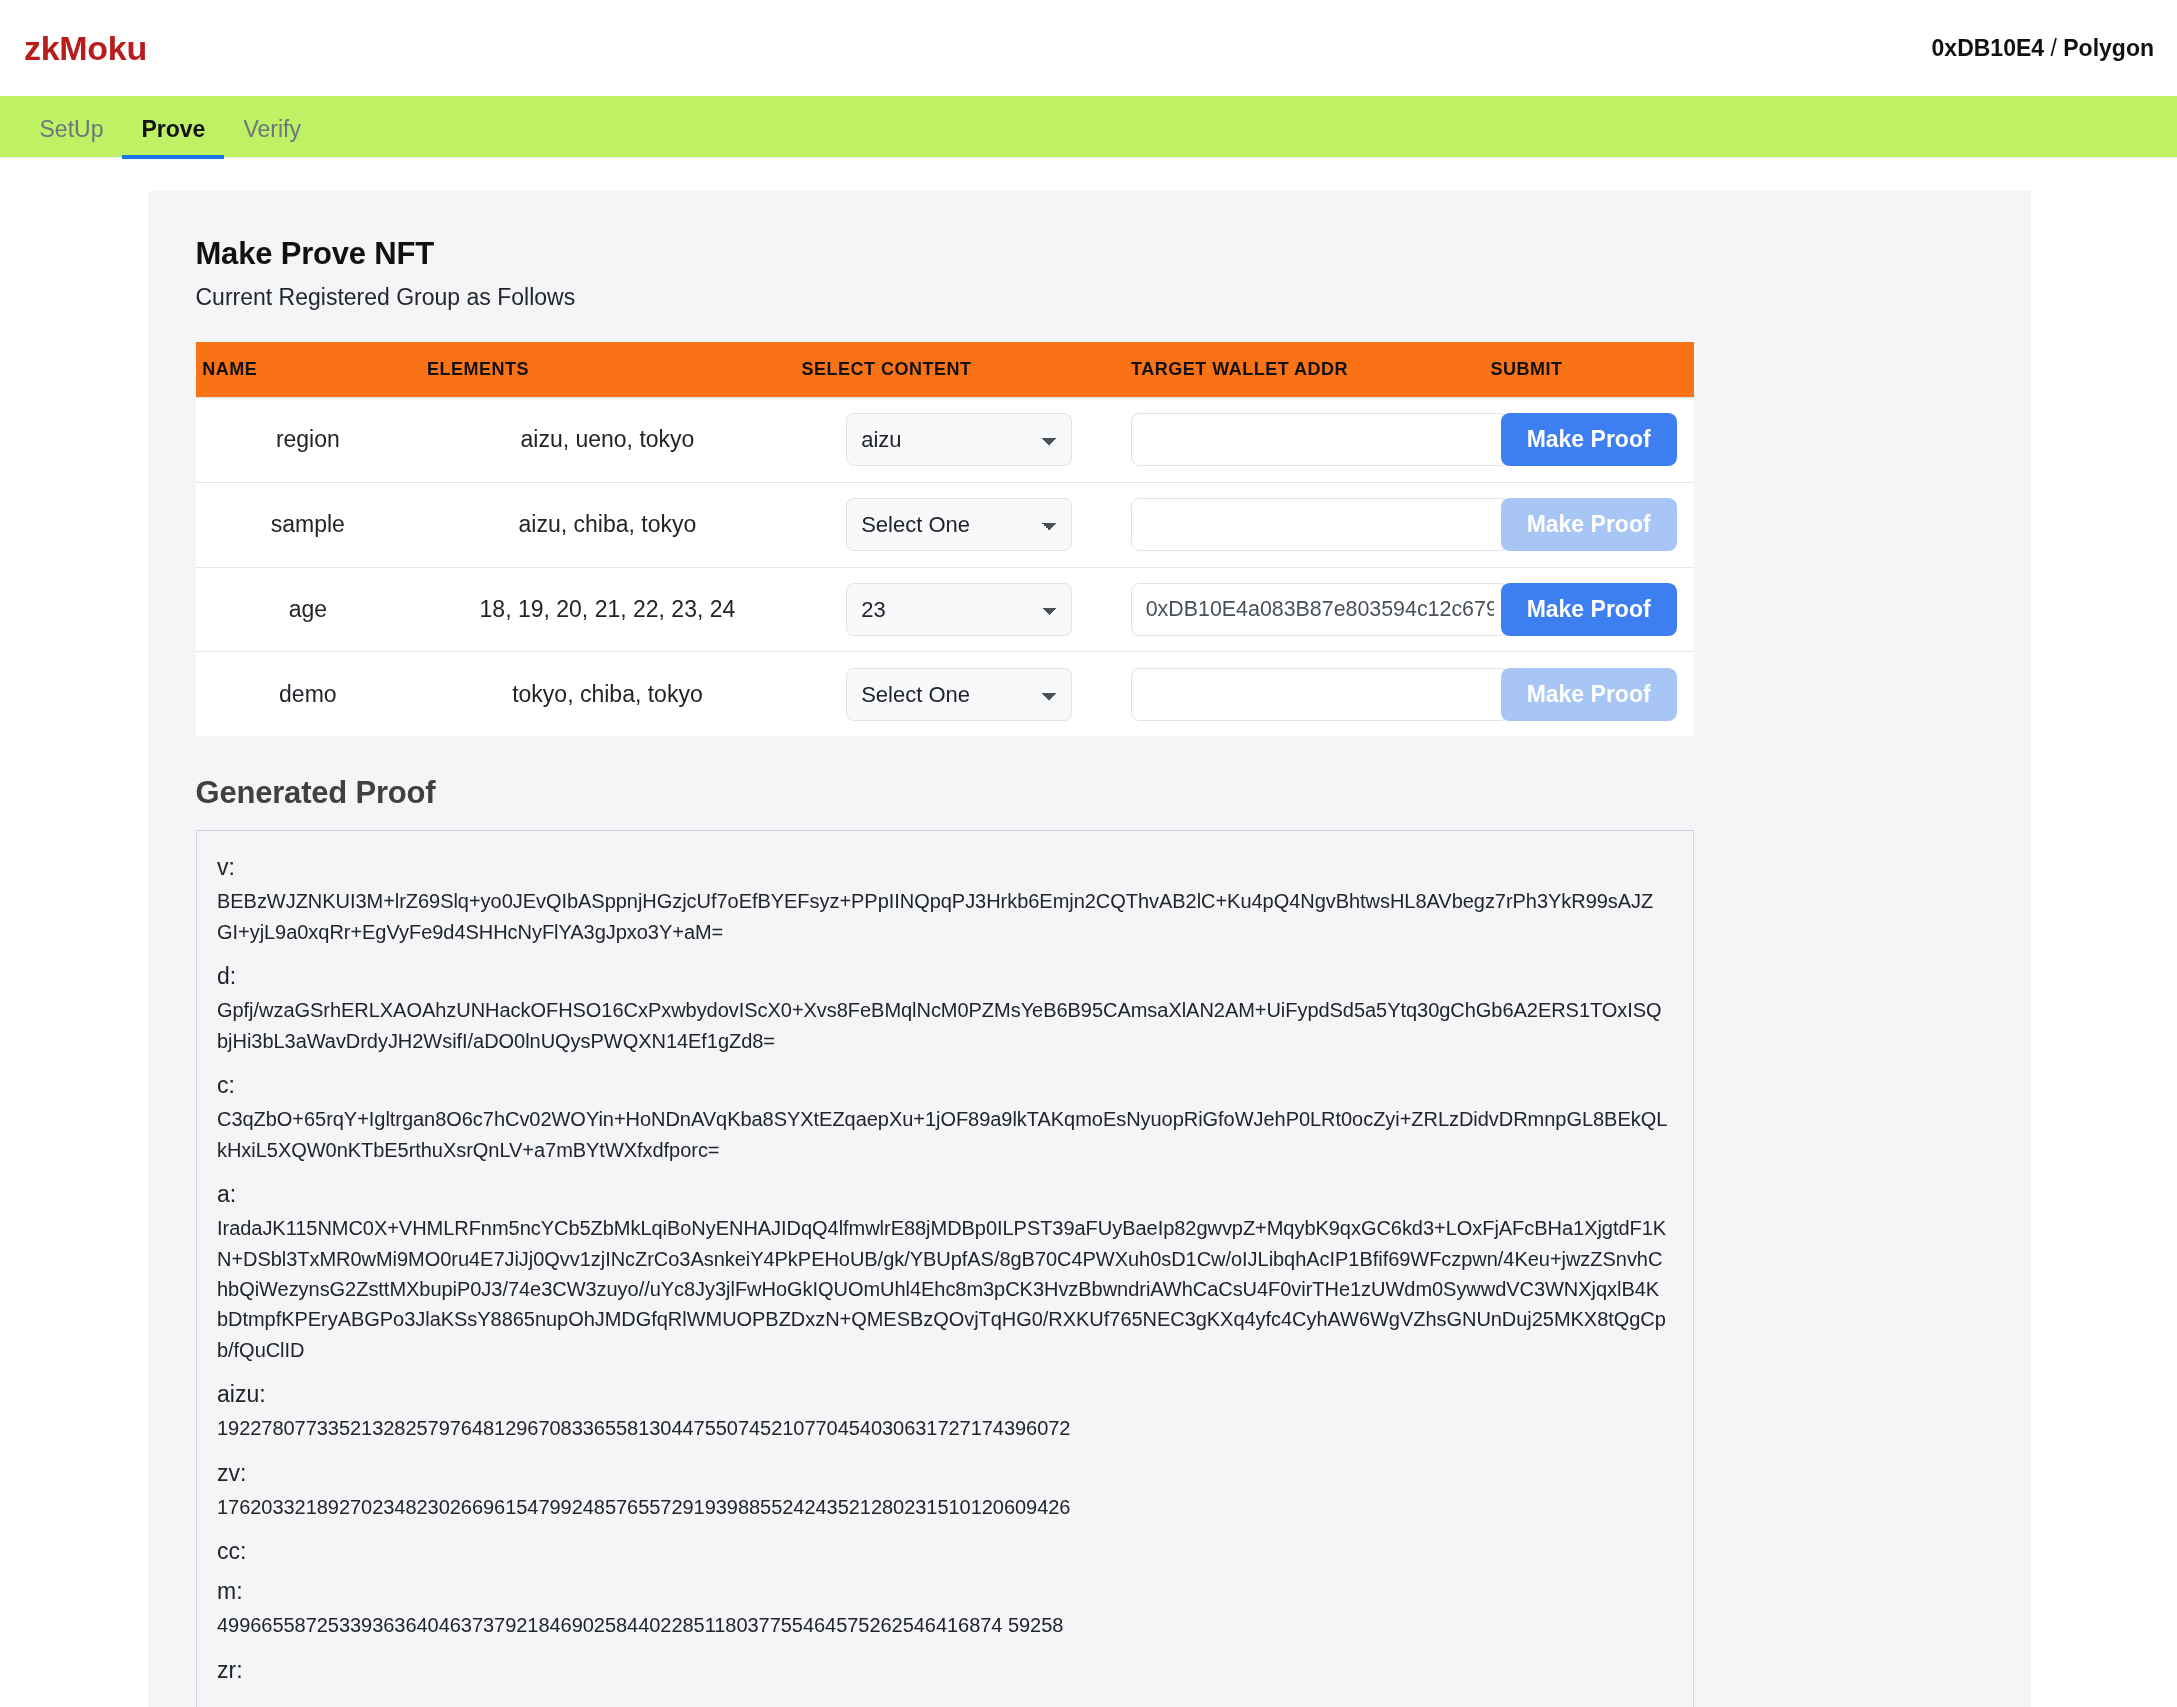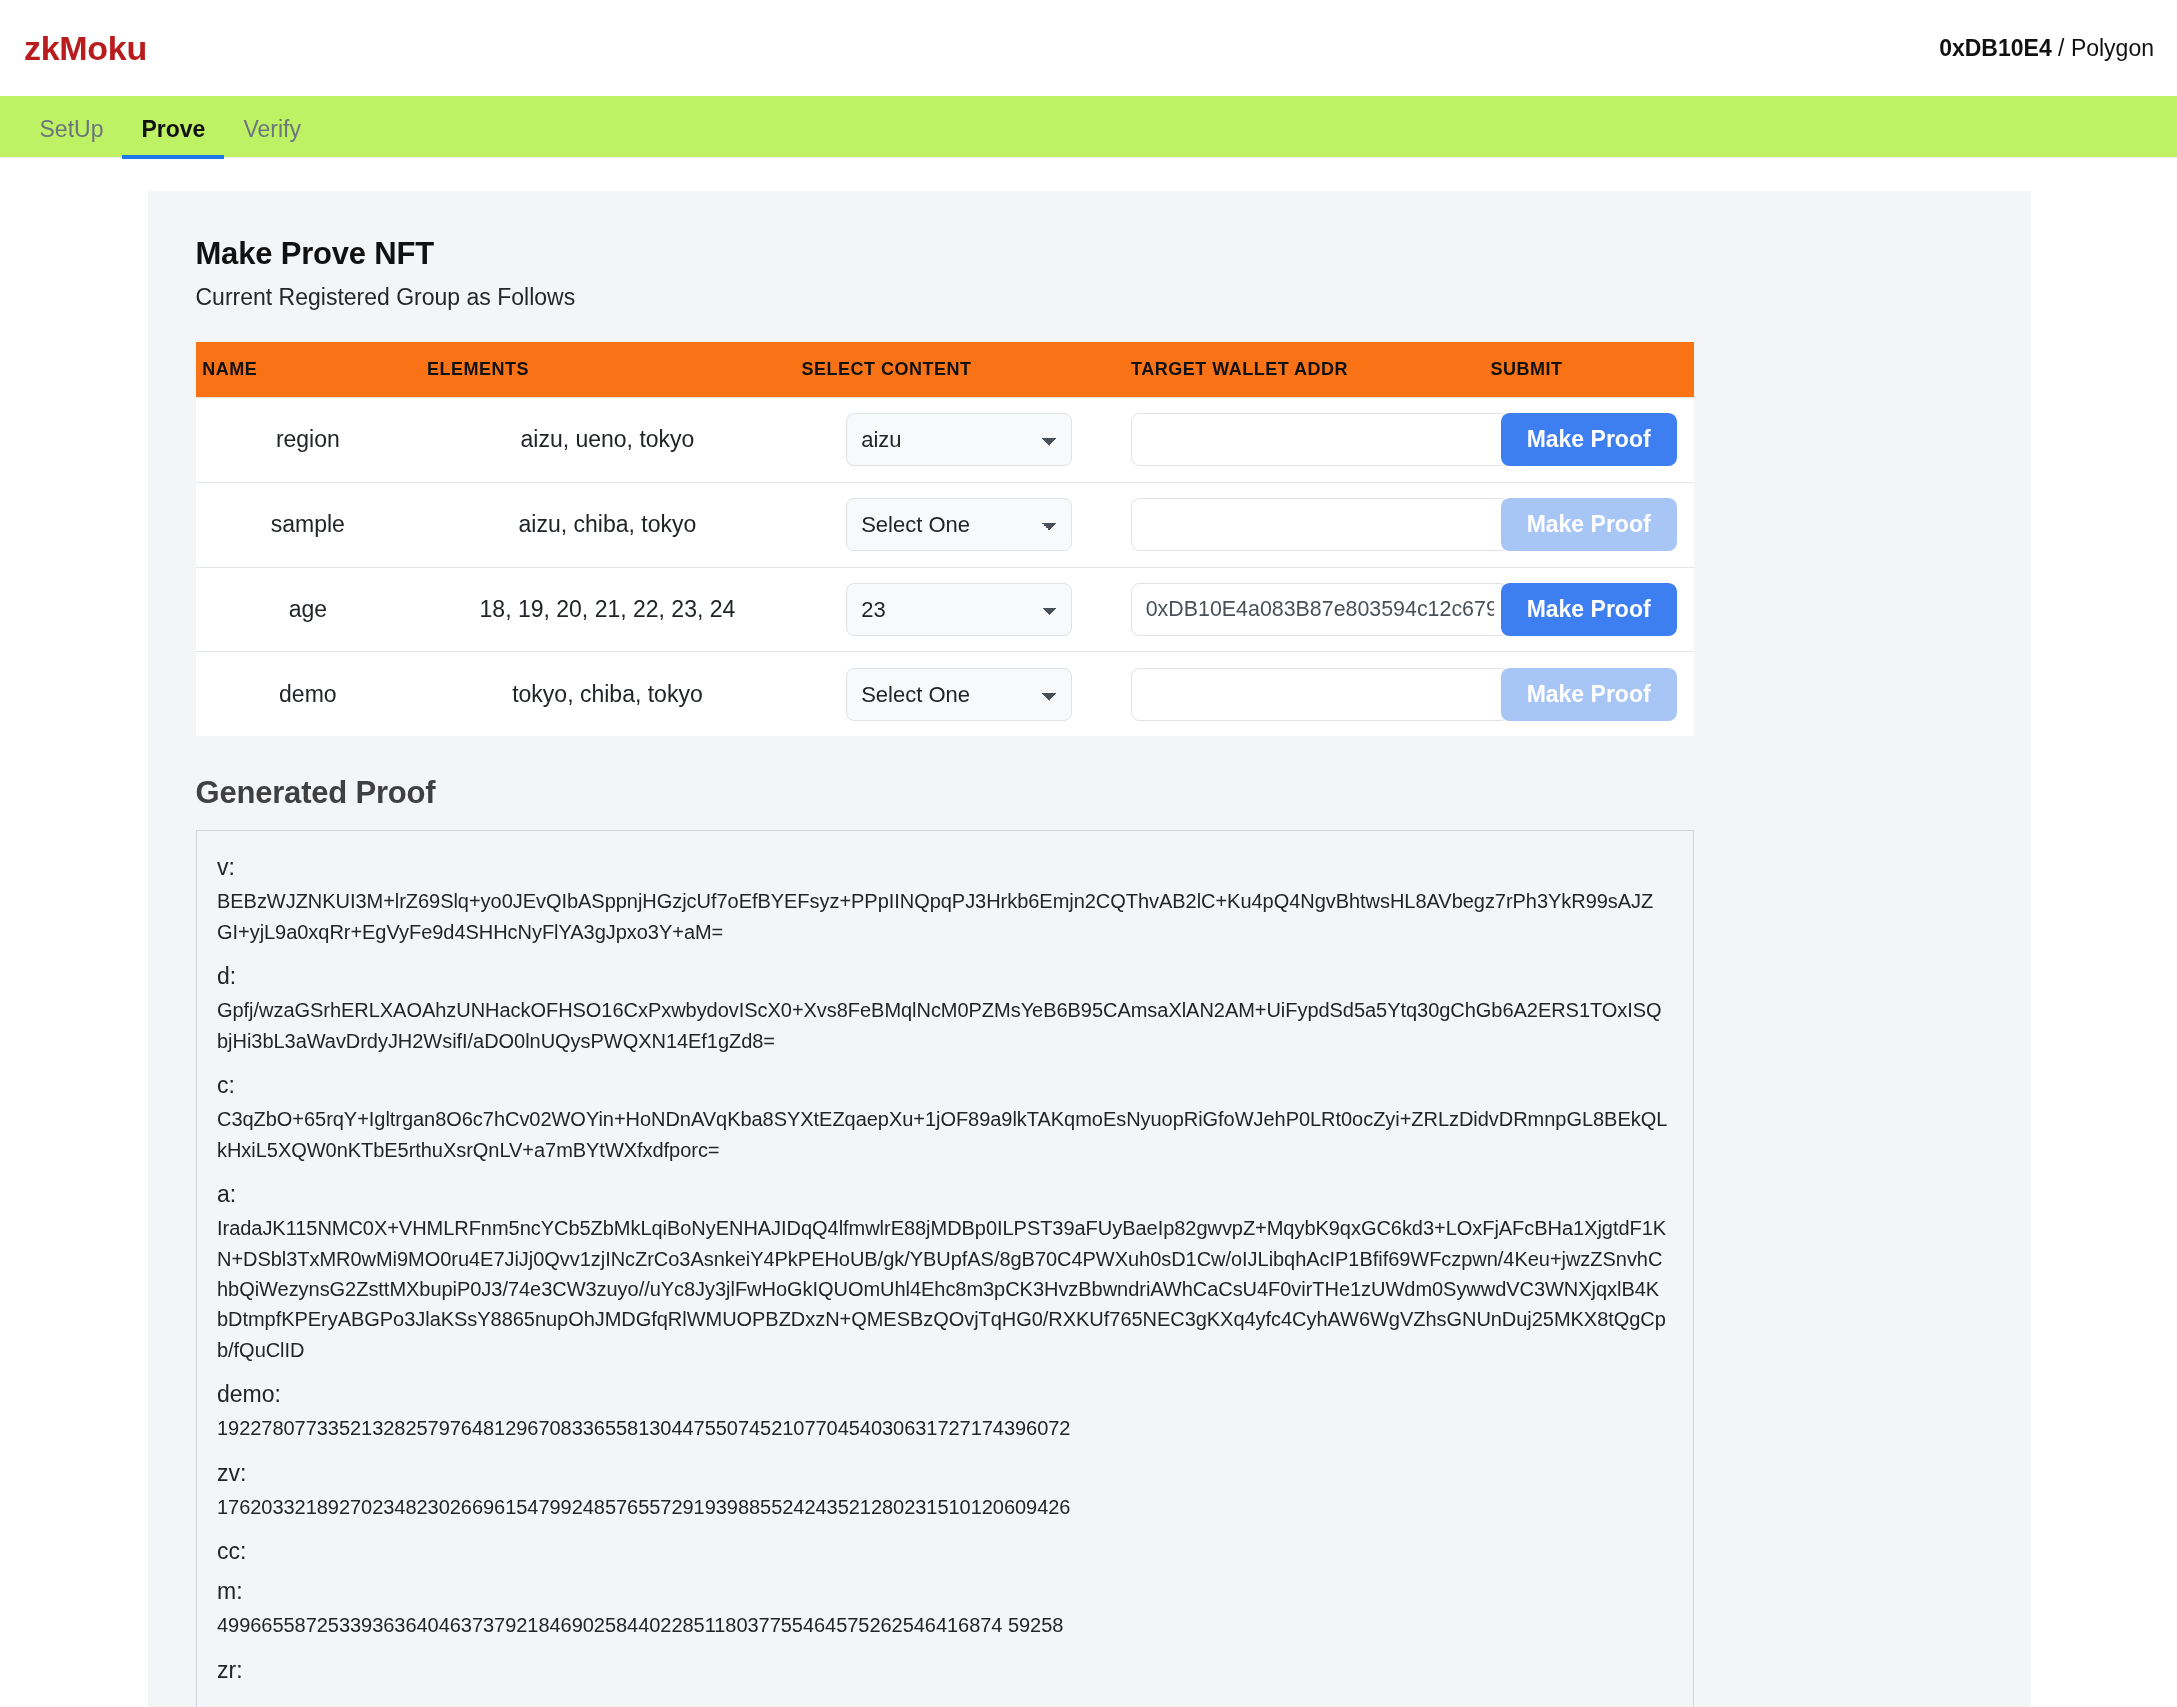--- a/index.html
+++ b/index.html
@@ -31,21 +31,21 @@
     letter-spacing: -0.3px;
     color: #b91c1c;
   }
   .wallet {
     font-size: 23px;
     color: #111;
     white-space: nowrap;
   }
   .wallet .addr { font-weight: bold; }
   .wallet .sep { font-weight: normal; }
-  .wallet .net { font-weight: normal; }
+  .wallet .net { font-weight: bold; }
 
   
   .tabs {
     display: flex;
     align-items: flex-end;
     gap: 0;
     padding: 0 20.5px;
     border-bottom: 1.7px solid #e9ecef;
     background: #bef264;
     height: 62px;
@@ -312,21 +312,21 @@
         </div>
         <div class="proof-field">
           <div class="proof-key">c:</div>
           <div class="proof-val">C3qZbO+65rqY+Igltrgan8O6c7hCv02WOYin+HoNDnAVqKba8SYXtEZqaepXu+1jOF89a9lkTAKqmoEsNyuopRiGfoWJehP0LRt0ocZyi+ZRLzDidvDRmnpGL8BEkQLkHxiL5XQW0nKTbE5rthuXsrQnLV+a7mBYtWXfxdfporc=</div>
         </div>
         <div class="proof-field">
           <div class="proof-key">a:</div>
           <div class="proof-val">IradaJK115NMC0X+VHMLRFnm5ncYCb5ZbMkLqiBoNyENHAJIDqQ4lfmwlrE88jMDBp0ILPST39aFUyBaeIp82gwvpZ+MqybK9qxGC6kd3+LOxFjAFcBHa1XjgtdF1KN+DSbl3TxMR0wMi9MO0ru4E7JiJj0Qvv1zjINcZrCo3AsnkeiY4PkPEHoUB/gk/YBUpfAS/8gB70C4PWXuh0sD1Cw/oIJLibqhAcIP1Bfif69WFczpwn/4Keu+jwzZSnvhChbQiWezynsG2ZsttMXbupiP0J3/74e3CW3zuyo//uYc8Jy3jlFwHoGkIQUOmUhl4Ehc8m3pCK3HvzBbwndriAWhCaCsU4F0virTHe1zUWdm0SywwdVC3WNXjqxlB4KbDtmpfKPEryABGPo3JlaKSsY8865nupOhJMDGfqRlWMUOPBZDxzN+QMESBzQOvjTqHG0/RXKUf765NEC3gKXq4yfc4CyhAW6WgVZhsGNUnDuj25MKX8tQgCpb/fQuClID</div>
         </div>
         <div class="proof-field">
-          <div class="proof-key">demo:</div>
+          <div class="proof-key">aizu:</div>
           <div class="proof-val">19227807733521328257976481296708336558130447550745210770454030631727174396072</div>
         </div>
         <div class="proof-field">
           <div class="proof-key">zv:</div>
           <div class="proof-val">17620332189270234823026696154799248576557291939885524243521280231510120609426</div>
         </div>
         <div class="proof-field">
           <div class="proof-key">cc:</div>
         </div>
         <div class="proof-field">

